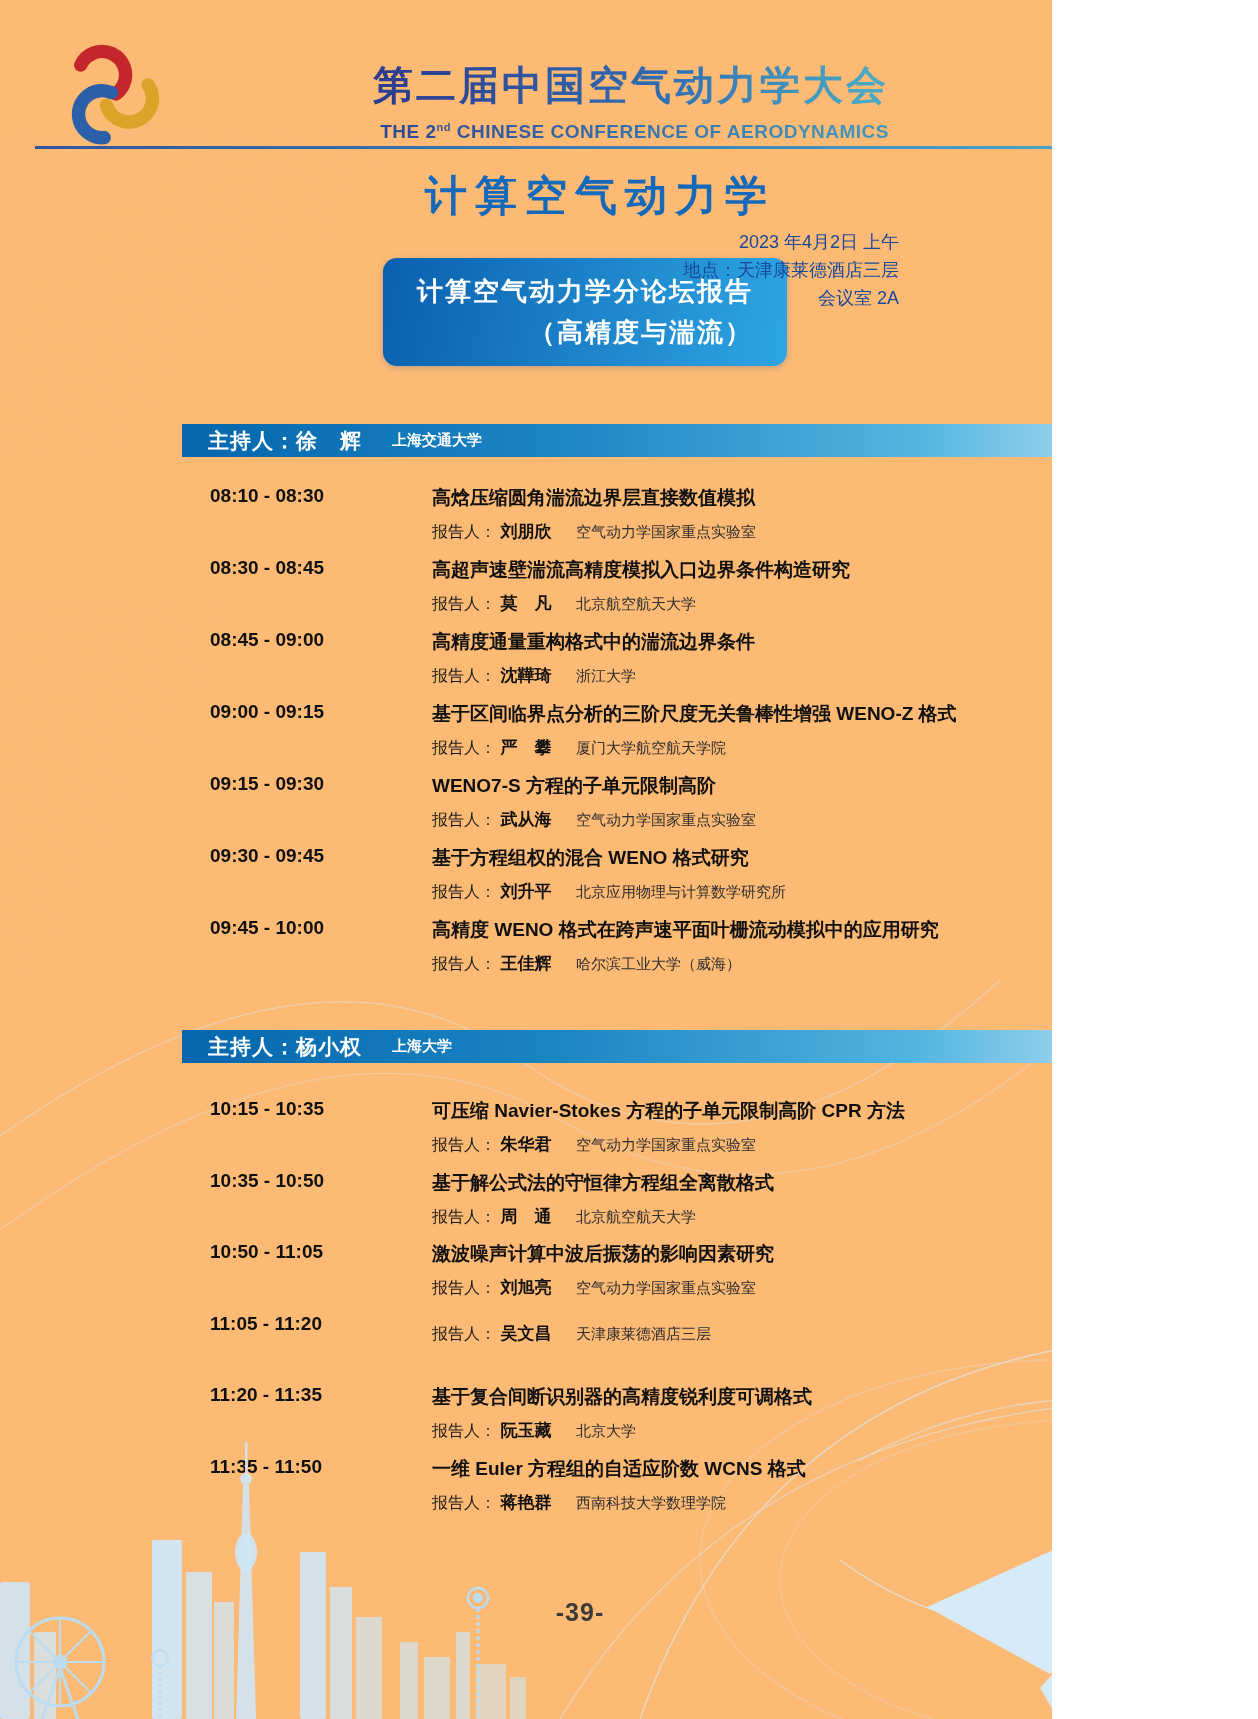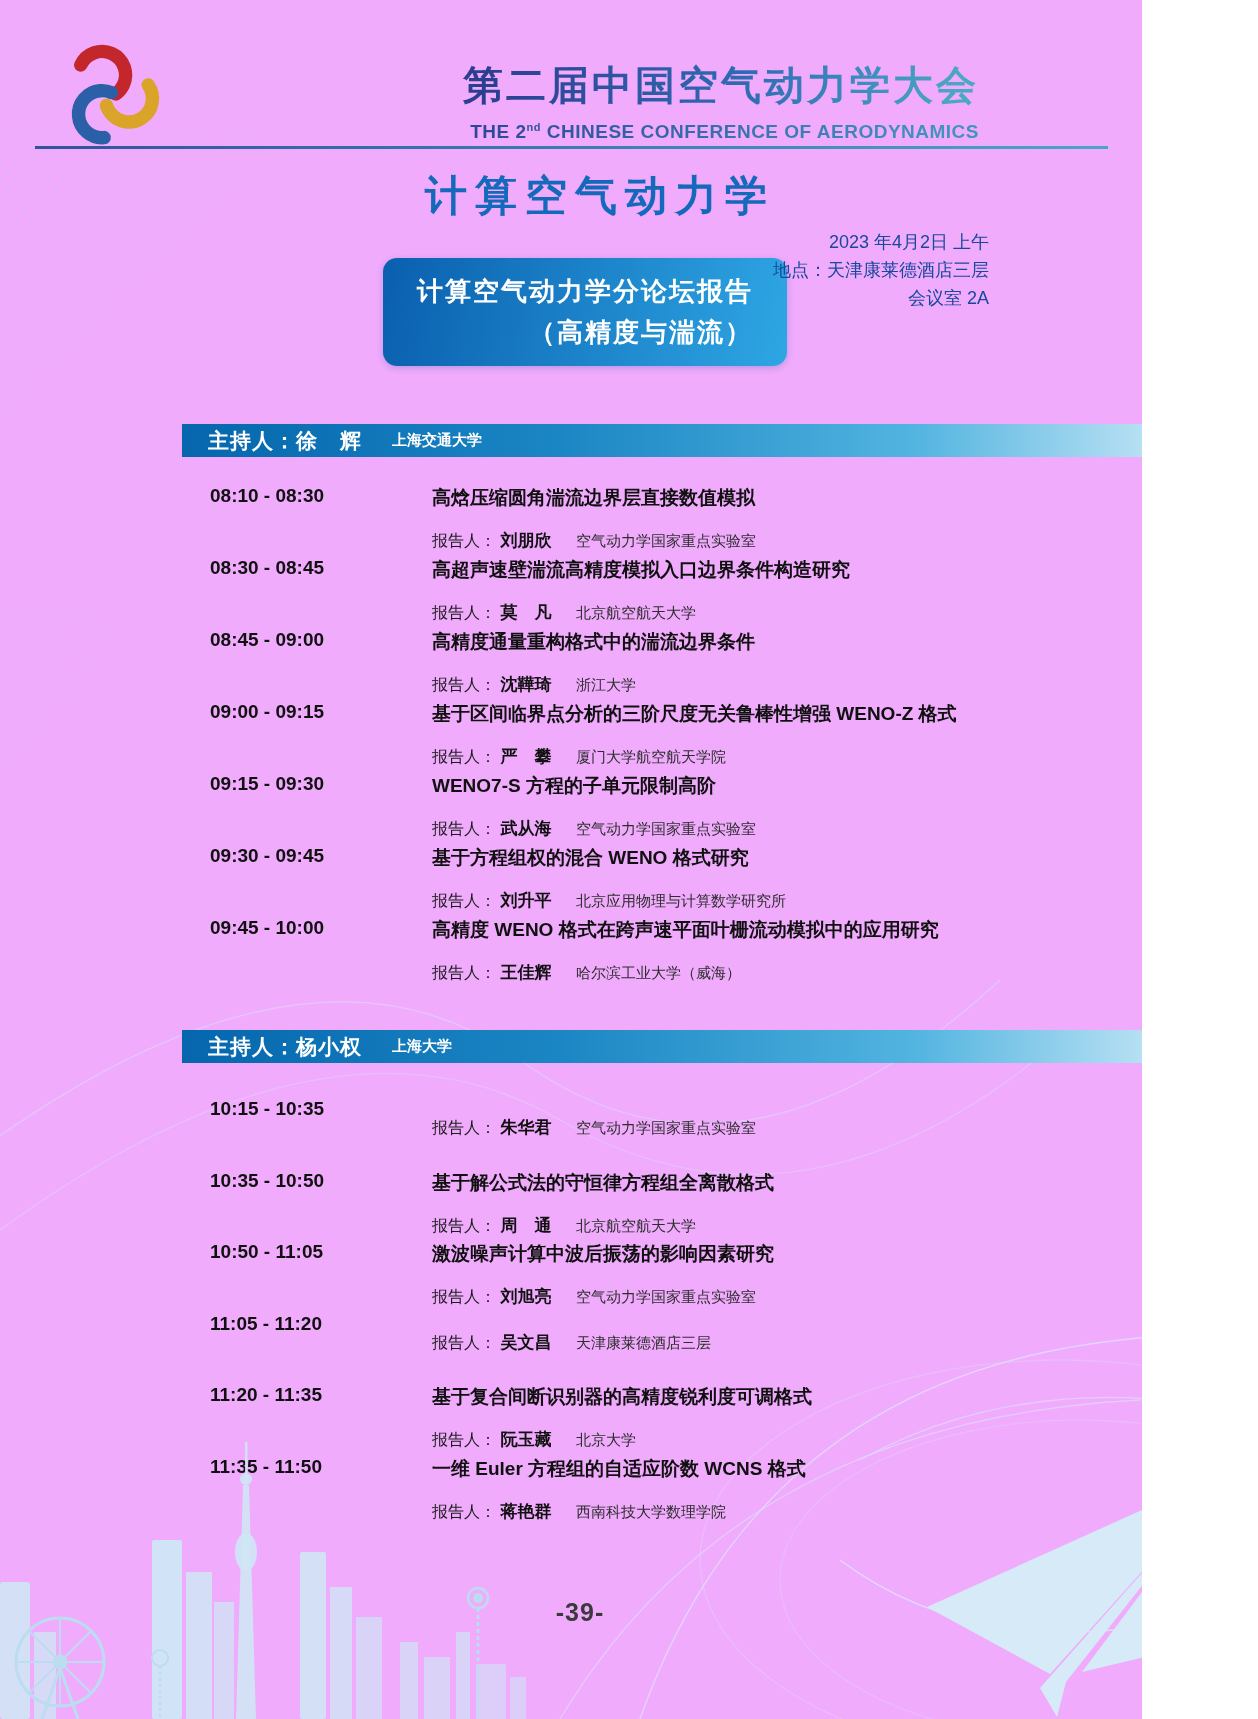--- a/index.html
+++ b/index.html
@@ -1,17 +1,17 @@
 <!DOCTYPE html>
 <html><head>
 <meta charset="utf-8">
 <style>
   html,body{margin:0;padding:0;}
   body{font-family:"Liberation Sans","DejaVu Sans",sans-serif;background:#ffffff;}
-  .page{position:relative;width:1142px;height:1719px;background:#f0abfc;overflow:hidden;}
+  .page{position:relative;width:1052px;height:1719px;background:#fdba74;overflow:hidden;}
 
   
   .hatch{position:absolute;pointer-events:none;
     background:repeating-linear-gradient(55deg, rgba(170,205,235,.22) 0 2px, transparent 2px 10px);}
   .hatch.tl{left:-60px;top:130px;width:480px;height:330px;opacity:.45;
     -webkit-mask-image:linear-gradient(135deg,#000 15%,transparent 75%);
     mask-image:linear-gradient(135deg,#000 15%,transparent 75%);}
   .hatch.ml{left:-40px;top:600px;width:340px;height:380px;opacity:.35;
     -webkit-mask-image:linear-gradient(120deg,#000 10%,transparent 70%);
     mask-image:linear-gradient(120deg,#000 10%,transparent 70%);}
@@ -47,21 +47,21 @@
     background:linear-gradient(90deg,#0566ad,#1b86c4 35%,#52b4e0 68%,#c8e7f6 93%,#f4fbfe 100%);
     display:flex;align-items:center;color:#ffffff;white-space:nowrap;}
   .chair-label,.chair-name{font-size:21px;font-weight:bold;padding-left:26px;letter-spacing:1px;}
   .chair-name{padding-left:0;}
   .chair-aff{font-size:15px;font-weight:bold;margin-left:30px;}
 
   .talk{position:absolute;left:0;right:0;}
   .talk .time{position:absolute;left:210px;top:0;font-size:19px;font-weight:bold;color:#101010;}
   .talk .tcontent{position:absolute;left:432px;top:0;right:40px;}
   .talk .ttitle{font-size:19px;font-weight:bold;color:#101010;}
-  .talk .tspeaker{margin-top:18px;font-size:16px;color:#1c1c1c;}
+  .talk .tspeaker{margin-top:9px;font-size:16px;color:#1c1c1c;}
   .talk .slabel{font-size:16px;}
   .talk .sname{font-size:17px;font-weight:bold;color:#101010;}
   .talk .saff{font-size:15px;color:#2e2e2e;margin-left:20px;}
 
   
   .break-bar{position:absolute;left:182px;right:0;top:979px;height:29px;
     background:linear-gradient(90deg,#ee7412,#f58f3e 45%,#fac493 78%,#ffffff 97%);
     color:#ffffff;font-weight:bold;}
   .break-time{position:absolute;left:26px;top:4px;font-size:18px;}
   .break-label{position:absolute;left:355px;top:4px;font-size:18px;letter-spacing:4px;}
@@ -209,20 +209,21 @@
   <div class="section" id="section-1" style="top:1030px;height:560px;">
     <div class="chair-bar">
       <span class="chair-label">主持人：</span>
       <span class="chair-name">杨小权</span>
       <span class="chair-aff">上海大学</span>
     </div>
     <div class="items">
         <div class="talk" style="top: 68px;">
       <div class="time">10:15 - 10:35</div>
       <div class="tcontent">
+        <div class="ttitle">可压缩 Navier-Stokes 方程的子单元限制高阶 CPR 方法</div>
         <div class="tspeaker">
           <span class="slabel">报告人：</span>
           <span class="sname">朱华君</span>
           <span class="saff">空气动力学国家重点实验室</span>
         </div>
       </div>
     </div>
         <div class="talk" style="top: 140px;">
       <div class="time">10:35 - 10:50</div>
       <div class="tcontent">

